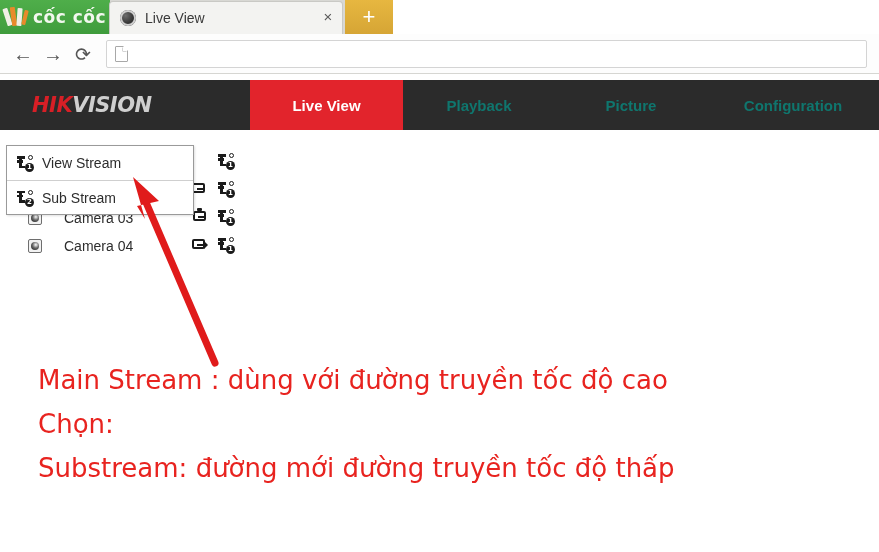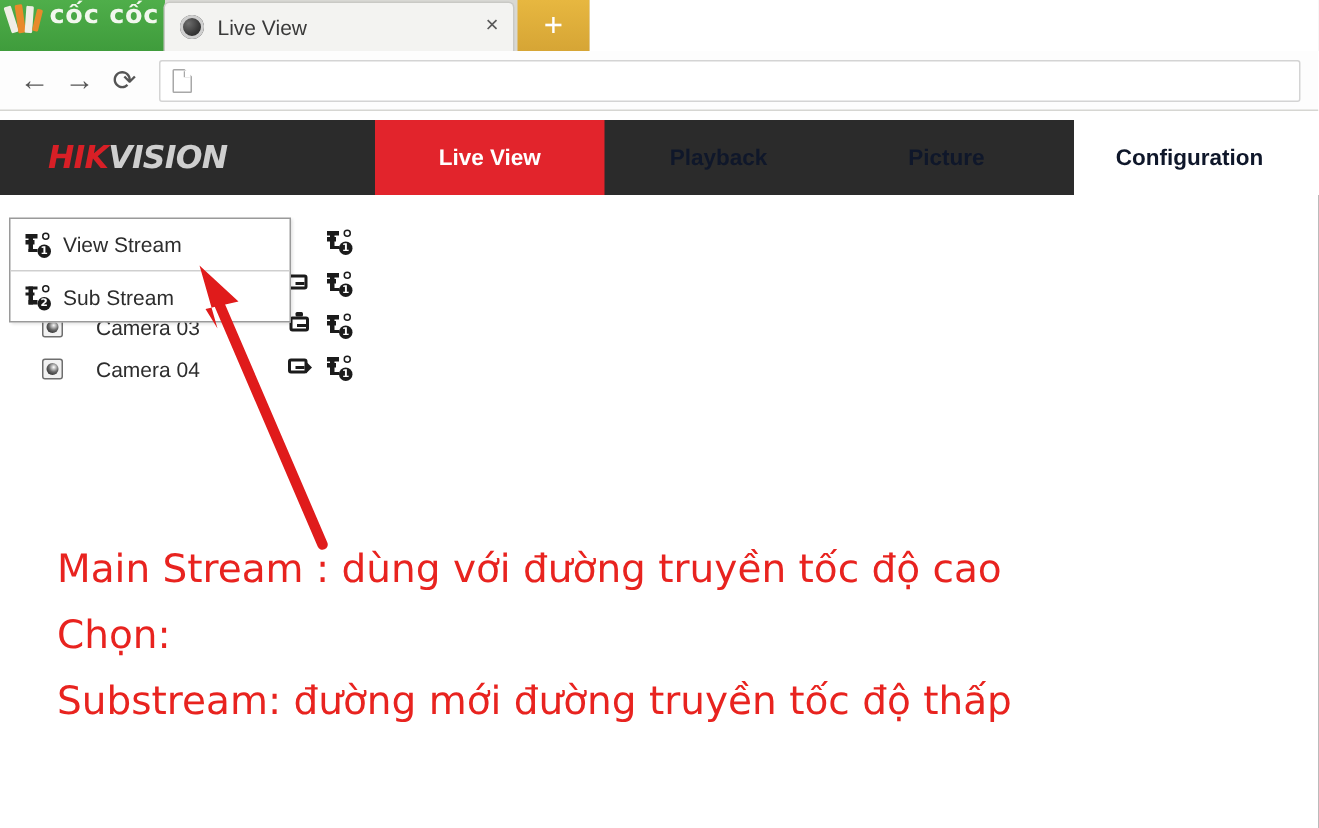--- a/index.html
+++ b/index.html
@@ -12,21 +12,21 @@
   #app { position: relative; width: 879px; height: 552px; }
 
   
   .chrome-tabstrip {
     position: absolute; left: 0; top: 0; width: 879px; height: 34px;
     background: #d8d8d4;
   }
   .ccoc-logo {
     position: absolute; left: 0; top: 0; width: 110px; height: 34px;
     background: linear-gradient(to bottom, #4fae4a, #3f9c3c);
-    display: flex; padding-left: 4px;
+    display: flex; align-items: center; padding-left: 4px;
   }
   .ccoc-mark {
     width: 26px; height: 26px; position: relative; flex: 0 0 26px;
   }
   .ccoc-mark i {
     position: absolute; display: block; border-radius: 1px;
   }
   .ccoc-mark i.l1 { left:1px; top:4px; width:5px; height:18px; background:#f0efe6; transform: rotate(-18deg); }
   .ccoc-mark i.l2 { left:7px; top:3px; width:5px; height:19px; background:#e88a2b; transform: rotate(-8deg); }
   .ccoc-mark i.l3 { left:13px; top:4px; width:5px; height:18px; background:#f0efe6; transform: rotate(4deg); }
@@ -93,34 +93,34 @@
     border-right: 0; box-shadow: -1px 1px 0 -0.5px #a8a8a8;
   }
   .url { font-size: 16px; margin-left: 8px; color: #8a8a8a; white-space: nowrap; }
   .url .host { color: #1e1e1e; font-weight: bold; }
   .chrome-sep {
     position: absolute; left: 0; top: 73px; width: 879px; height: 1px; background: #d6d6d2;
   }
 
   
   .hv-header {
-    position: absolute; left: 0; top: 80px; width: 716px; height: 50px;
+    position: absolute; left: 0; top: 80px; width: 879px; height: 50px;
     background: #2b2b2b;
   }
   .hv-logo {
     position: absolute; left: 32px; top: 13px;
     font-family: "DejaVu Sans", sans-serif;
     font-size: 21px; font-weight: bold; font-style: italic; letter-spacing: -0.5px;
   }
   .hv-logo .hik { color: #d81f26; }
   .hv-logo .vision { color: #cfcfcf; }
   .hv-nav { position: absolute; left: 250px; top: 80px; height: 50px; display: flex; }
   .hv-nav-item {
     height: 50px; display: flex; align-items: center; justify-content: center;
-    color: #0f172a; font-size: 15px; font-weight: bold;
+    color: #0f766e; font-size: 15px; font-weight: bold;
   }
   .hv-nav-item.active { background: #e2242c; color: #fff; }
   .hv-nav-w1 { width: 153px; }
   .hv-nav-w2 { width: 152px; }
   .hv-nav-w3 { width: 152px; text-align: center; }
   .hv-nav-w4 { width: 172px; }
 
   
   .page-body {
     position: absolute; left: 0; top: 130px; width: 879px; height: 422px;

